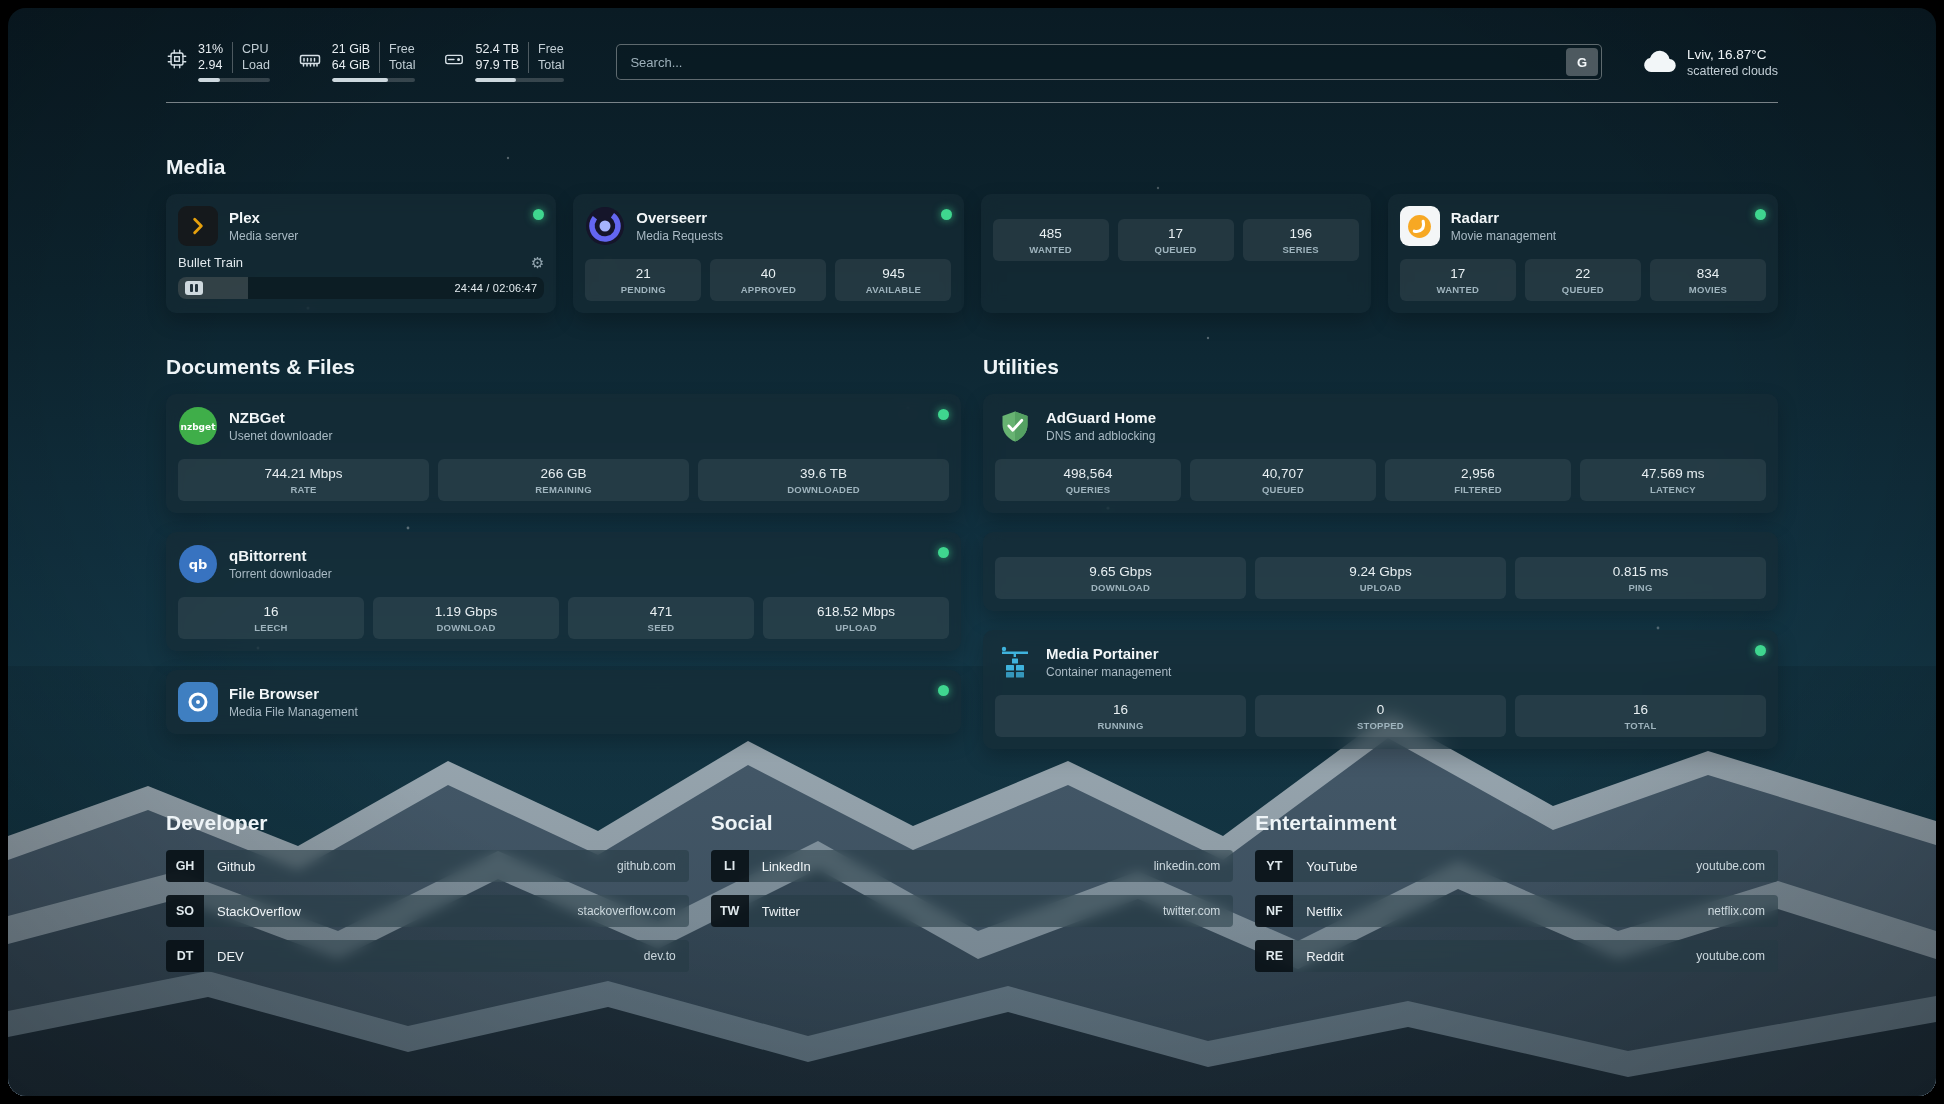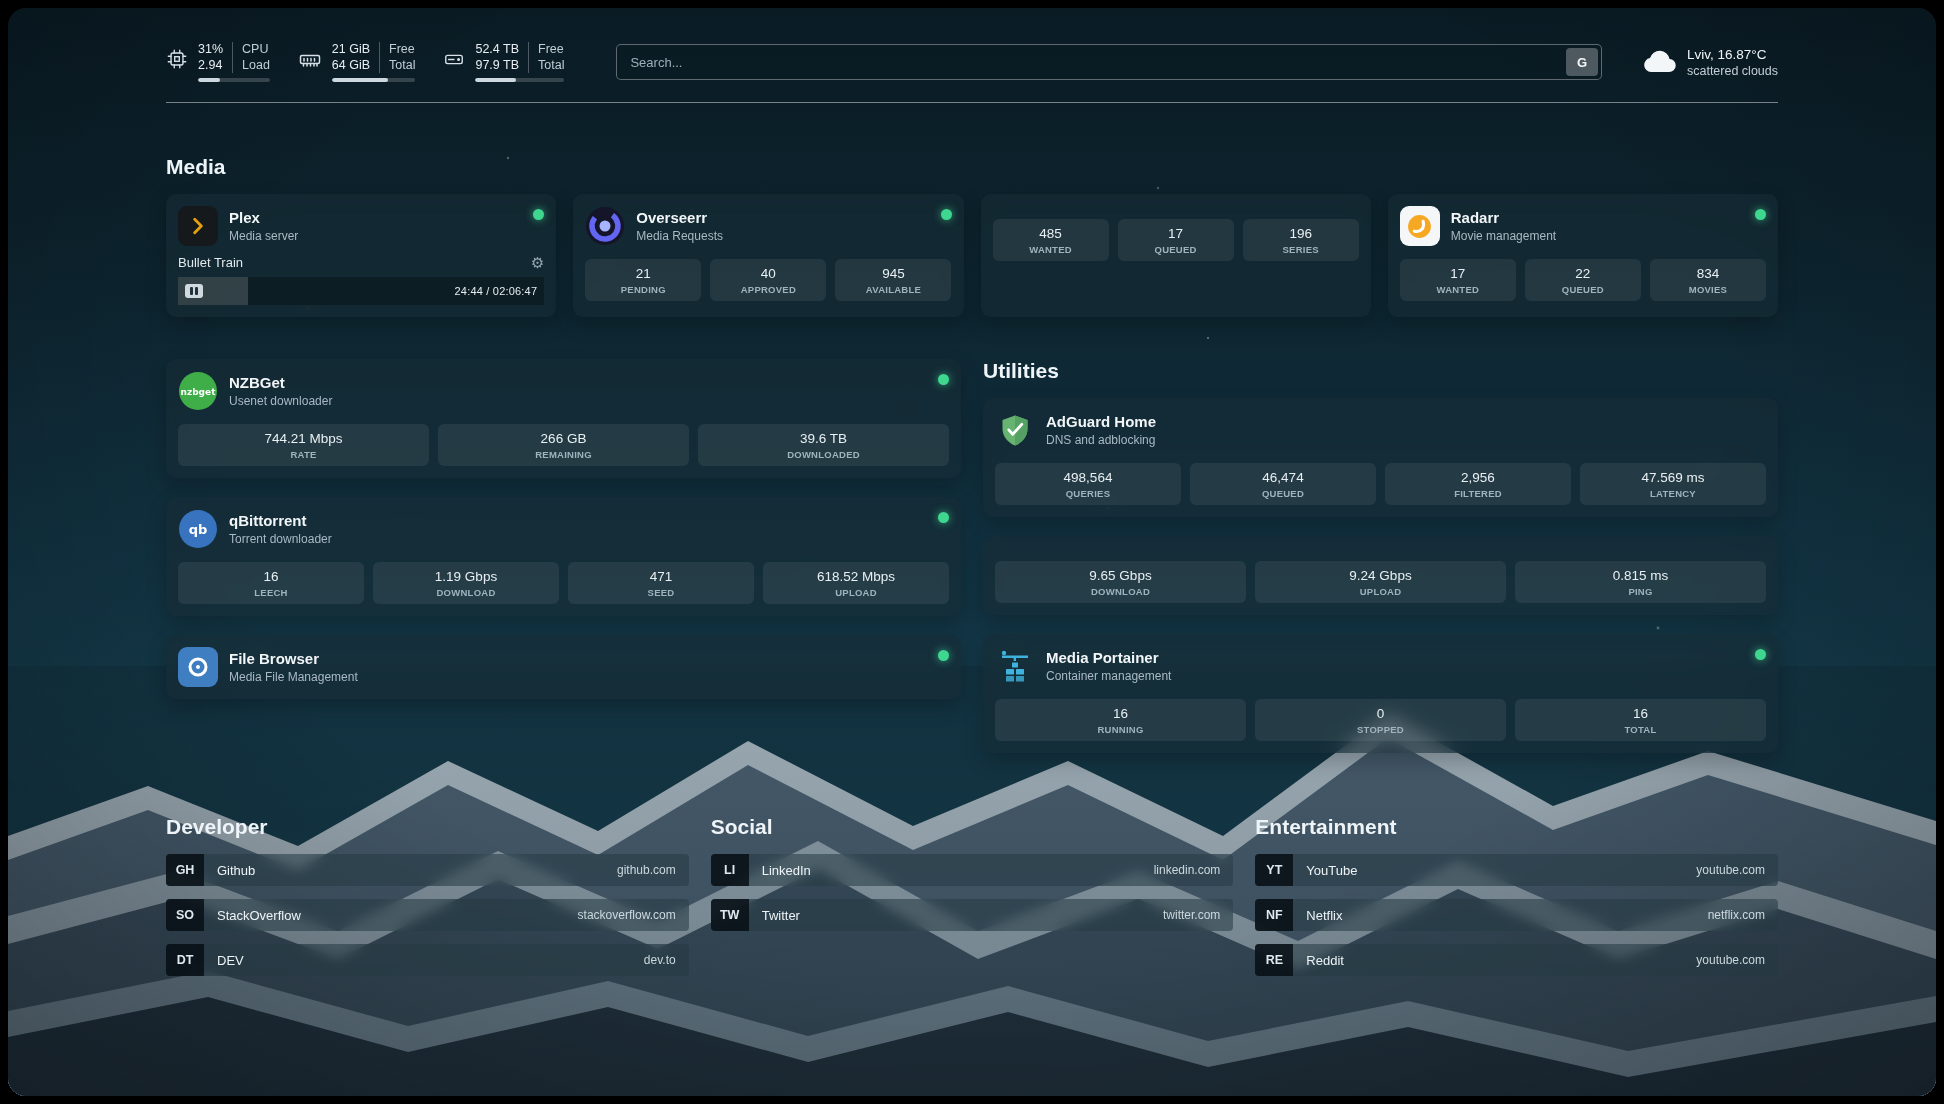--- a/index.html
+++ b/index.html
@@ -75,21 +75,21 @@
     box-shadow:0 0 9px rgba(63,214,143,0.75);}
   .stats{display:flex;gap:9px;margin-top:13px;}
   .stat{flex:1;background:rgba(255,255,255,0.07);border-radius:6px;text-align:center;padding:7px 3px 6px;}
   .stat-v{font-size:13.5px;color:#e9f0f3;white-space:nowrap;}
   .stat-l{font-size:9.5px;font-weight:700;color:#9fb4be;margin-top:3px;letter-spacing:.25px;}
 
   
   .player-top{display:flex;align-items:center;margin-top:9px;}
   .np-title{font-size:13px;color:#e2eaee;}
   .gear{margin-left:auto;color:#94a7b1;font-size:15px;cursor:pointer;line-height:1;}
-  .player-bar{position:relative;margin-top:7px;height:28px;background:rgba(8,20,26,0.55);border-radius:0;
+  .player-bar{position:relative;margin-top:7px;height:22px;background:rgba(8,20,26,0.55);border-radius:8px;
     display:flex;align-items:center;padding:0 7px;overflow:hidden;cursor:pointer;}
   .pb-fill{position:absolute;left:0;top:0;bottom:0;background:rgba(255,255,255,0.16);width:0;}
   .pause{position:relative;display:flex;gap:2.5px;background:#cfd9de;border-radius:3px;padding:3px 5px;}
   .pause i{width:2.5px;height:8px;background:#22323c;border-radius:1px;}
   .pb-time{position:relative;margin-left:auto;font-size:11px;color:#e6edf1;letter-spacing:.2px;}
 
   
   .bookmarks{display:grid;grid-template-columns:1fr 1fr 1fr;gap:22px;margin-top:62px;}
   .bm-row{display:flex;align-items:center;height:32px;background:rgba(36,58,68,0.55);border-radius:4px;
     margin-bottom:13px;overflow:hidden;backdrop-filter:blur(6px);cursor:pointer;}
@@ -344,20 +344,21 @@
               <div class="stat-l">MOVIES</div>
             </div>
           </div>
         </div>
       </div>
     </section>
 
     <div class="two-col">
 
       <section>
+        <h2 class="sec-title">Documents &amp; Files</h2>
         <div class="card-stack">
 
           <div class="card">
             <div class="svc-head">
               <span class="svc-icon">
                 <svg width="40" height="40" viewBox="0 0 40 40">
                   <circle cx="20" cy="20" r="19" fill="#3fae49"></circle>
                   <text x="20" y="23.5" font-size="9" font-weight="bold" fill="#fff" text-anchor="middle" font-family="DejaVu Sans">nzbget</text>
                 </svg>
               </span>
@@ -453,21 +454,21 @@
                 <div class="svc-name">AdGuard Home</div>
                 <div class="svc-sub">DNS and adblocking</div>
               </div>
             </div>
             <div class="stats">
               <div class="stat">
                 <div class="stat-v">498,564</div>
                 <div class="stat-l">QUERIES</div>
               </div>
               <div class="stat">
-                <div class="stat-v">46,474</div>
+                <div class="stat-v">40,707</div>
                 <div class="stat-l">QUEUED</div>
               </div>
               <div class="stat">
                 <div class="stat-v">2,956</div>
                 <div class="stat-l">FILTERED</div>
               </div>
               <div class="stat">
                 <div class="stat-v">47.569 ms</div>
                 <div class="stat-l">LATENCY</div>
               </div>

